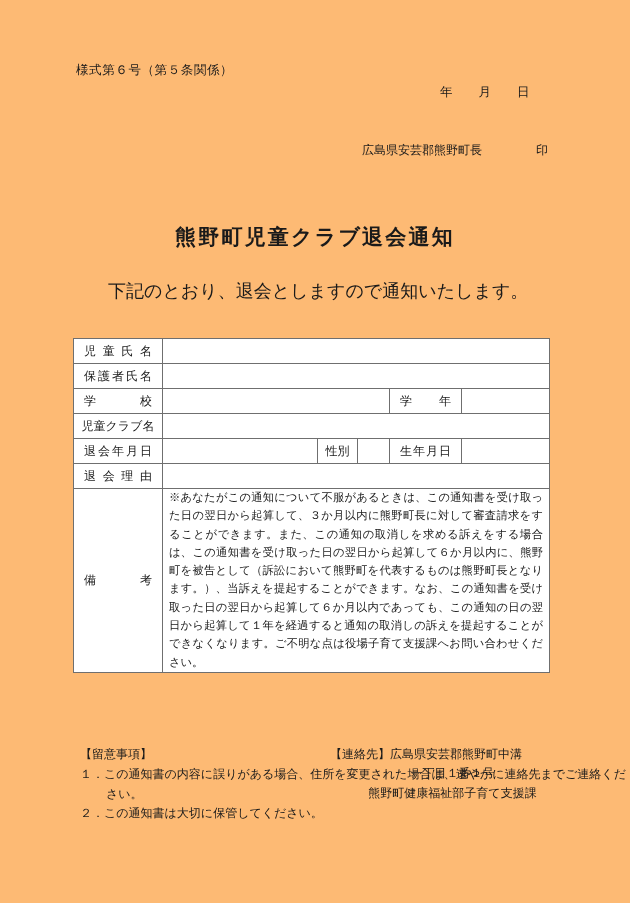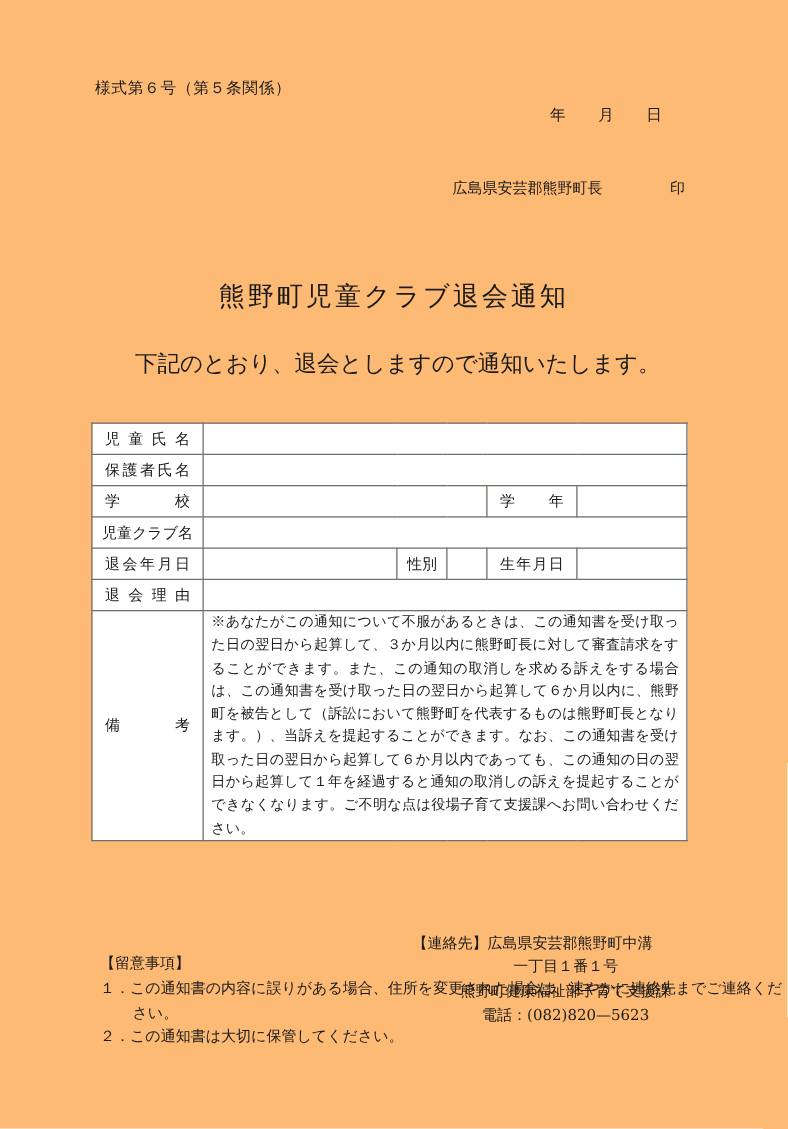--- a/index.html
+++ b/index.html
@@ -62,21 +62,21 @@
   }
 
   .doc-title {
     position: absolute;
     left: 0;
     top: 223px;
     width: 630px;
     text-align: center;
     font-size: 21px;
     letter-spacing: 2.2px;
-    font-weight: normal;
+    font-weight: bold;
     margin: 0;
   }
 
   .intro {
     position: absolute;
     left: 108px;
     top: 279px;
     font-size: 18px;
     white-space: nowrap;
   }
@@ -132,21 +132,21 @@
   }
 
   
   .notes-left {
     position: absolute;
     left: 80px;
     top: 745px;
     font-size: 12px;
     line-height: 1.62;
   }
-  .notes-left .note-head { margin: 16px 0 1px 0; }
+  .notes-left .note-head { margin: 0 0 1px 0; }
   .note-item {
     margin: 0;
     padding-left: 26px;
     text-indent: -26px;
     white-space: pre-wrap;
   }
 
   .contact-right {
     position: absolute;
     left: 330px;
@@ -283,16 +283,15 @@
   <div class="notes-left">
     <p class="note-head">【留意事項】</p>
     <p class="note-item">１．この通知書の内容に誤りがある場合、住所を変更された場合は、速やかに連絡先までご連絡ください。</p>
     <p class="note-item">２．この通知書は大切に保管してください。</p>
   </div>
 
   <div class="contact-right">
     <p class="contact-line-1">【連絡先】広島県安芸郡熊野町中溝</p>
     <p>一丁目１番１号</p>
     <p>熊野町健康福祉部子育て支援課</p>
-    <p>電話：(082)820—5623</p>
   </div>
 
 </div>
 
 </body></html>

